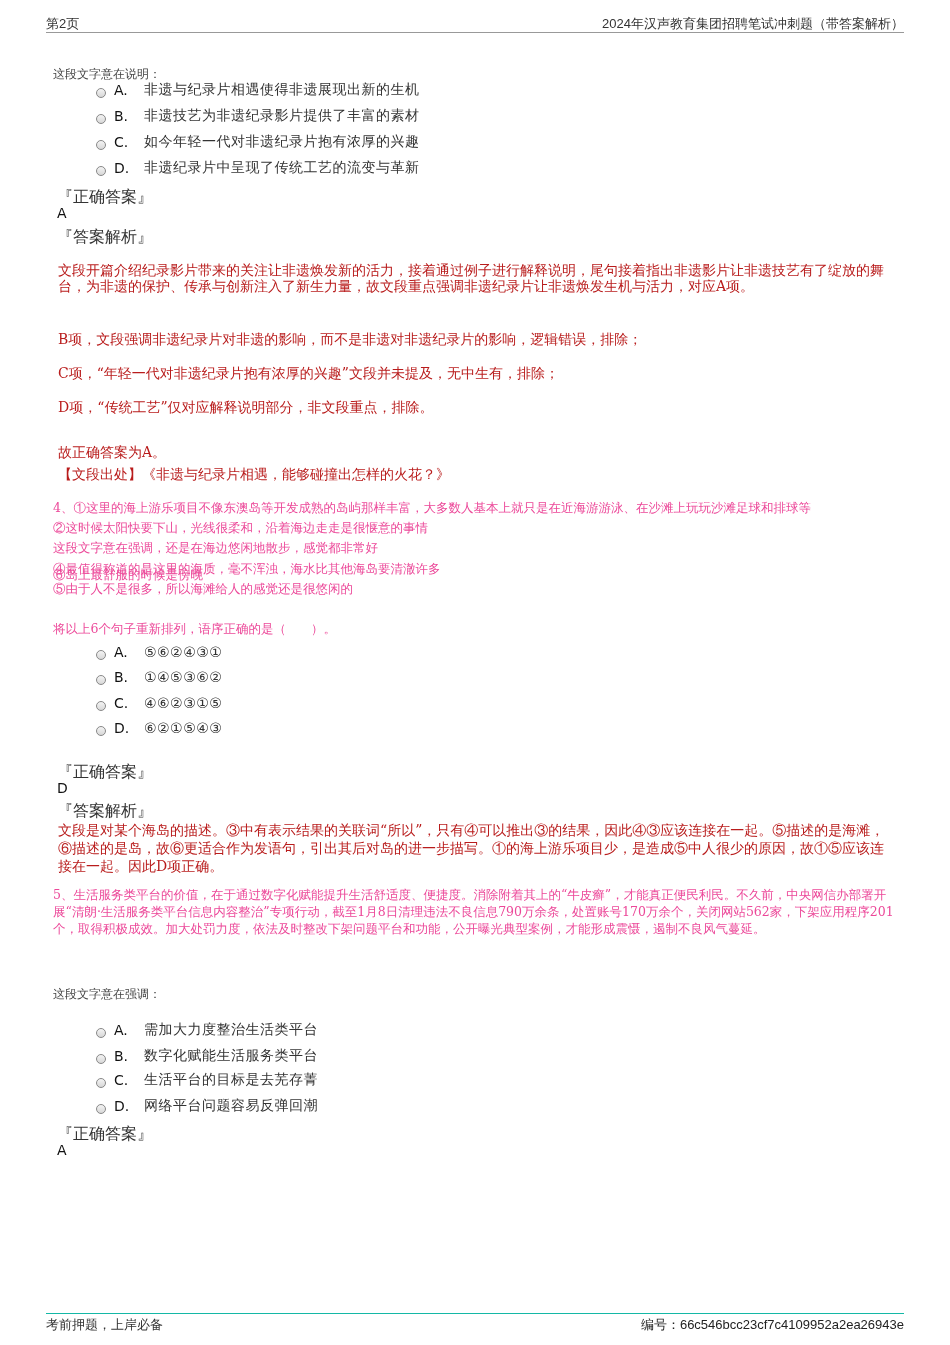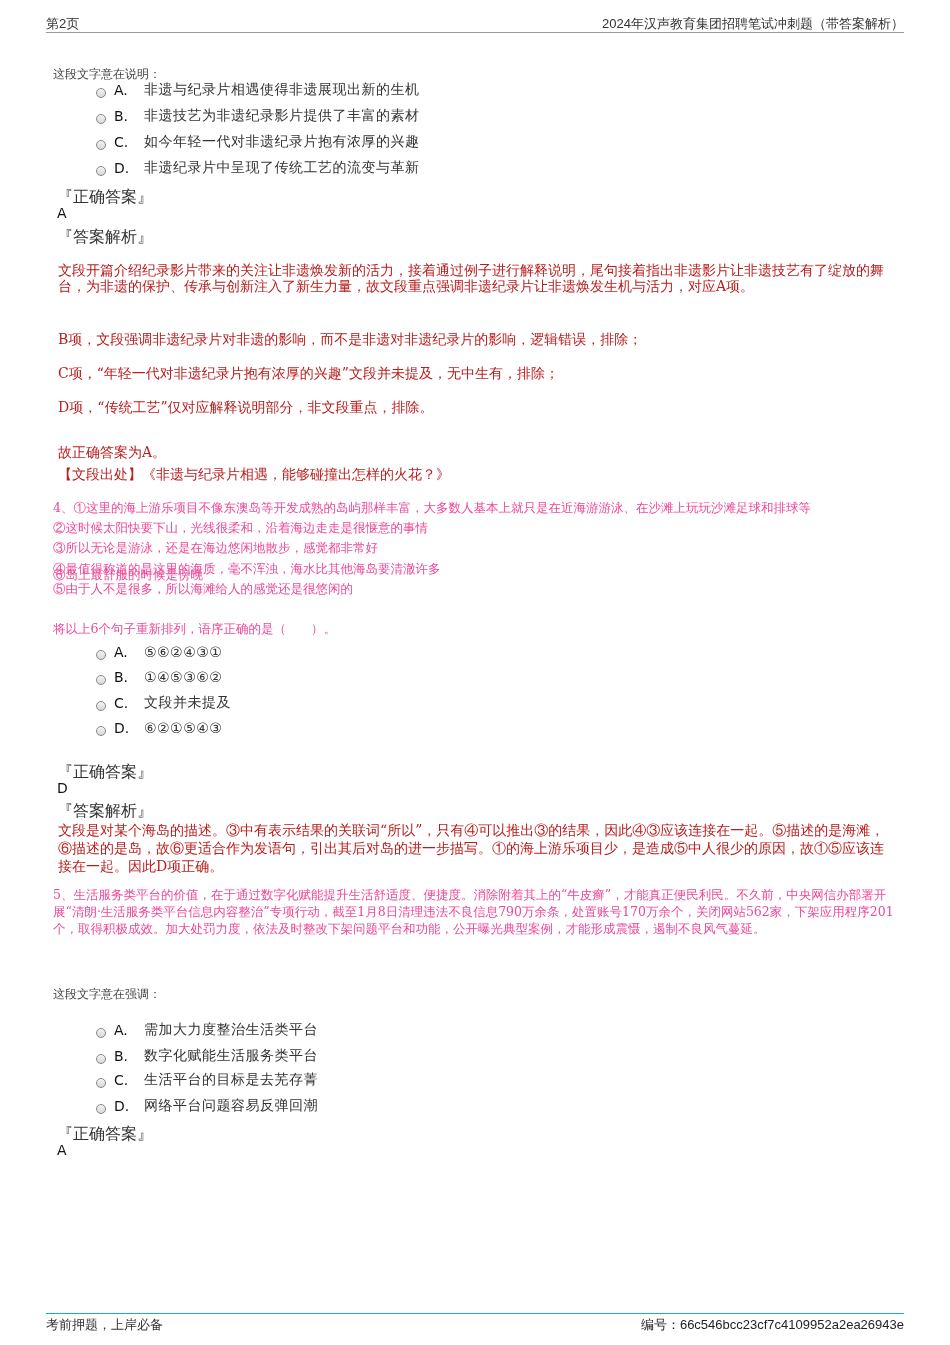--- a/index.html
+++ b/index.html
@@ -64,40 +64,40 @@
 
 <div class="para" style="top:262px;">文段开篇介绍纪录影片带来的关注让非遗焕发新的活力，接着通过例子进行解释说明，尾句接着指出非遗影片让非遗技艺有了绽放的舞台，为非遗的保护、传承与创新注入了新生力量，故文段重点强调非遗纪录片让非遗焕发生机与活力，对应A项。</div>
 <div class="para" style="top:331px;">B项，文段强调非遗纪录片对非遗的影响，而不是非遗对非遗纪录片的影响，逻辑错误，排除；</div>
 <div class="para" style="top:365px;">C项，“年轻一代对非遗纪录片抱有浓厚的兴趣”文段并未提及，无中生有，排除；</div>
 <div class="para" style="top:399px;">D项，“传统工艺”仅对应解释说明部分，非文段重点，排除。</div>
 <div class="para" style="top:444px;">故正确答案为A。</div>
 <div class="para" style="top:466px;">【文段出处】《非遗与纪录片相遇，能够碰撞出怎样的火花？》</div>
 
 <div class="q" style="top:498px;">4、①这里的海上游乐项目不像东澳岛等开发成熟的岛屿那样丰富，大多数人基本上就只是在近海游游泳、在沙滩上玩玩沙滩足球和排球等</div>
 <div class="q" style="top:518px;">②这时候太阳快要下山，光线很柔和，沿着海边走走是很惬意的事情</div>
-<div class="q" style="top:538px;">③所以无论是游泳，还是在海边悠闲地散步，感觉都非常好</div>
+<div class="q" style="top:538px;">这段文字意在强调，还是在海边悠闲地散步，感觉都非常好</div>
 <div class="q" style="top:559px;">④最值得称道的是这里的海质，毫不浑浊，海水比其他海岛要清澈许多</div>
 <div class="q" style="top:579px;">⑤由于人不是很多，所以海滩给人的感觉还是很悠闲的</div>
 <div class="q" style="top:565px;">⑥岛上最舒服的时候是傍晚</div>
 <div class="q" style="top:619px;">将以上6个句子重新排列，语序正确的是（　　）。</div>
 
 <div class="opt" style="top:641px;">
   <span class="radio"></span>
   <span class="optletter">A.</span>
   <span class="opttext">⑤⑥②④③①</span>
 </div>
 <div class="opt" style="top:666px;">
   <span class="radio"></span>
   <span class="optletter">B.</span>
   <span class="opttext">①④⑤③⑥②</span>
 </div>
 <div class="opt" style="top:692px;">
   <span class="radio"></span>
   <span class="optletter">C.</span>
-  <span class="opttext">文段并未提及</span>
+  <span class="opttext">④⑥②③①⑤</span>
 </div>
 <div class="opt" style="top:717px;">
   <span class="radio"></span>
   <span class="optletter">D.</span>
   <span class="opttext">⑥②①⑤④③</span>
 </div>
 
 <div class="abs label" style="left:57px;top:762px;">『正确答案』</div>
 <div class="abs ans" style="left:57px;top:780px;">D</div>
 <div class="abs label" style="left:57px;top:801px;">『答案解析』</div>

